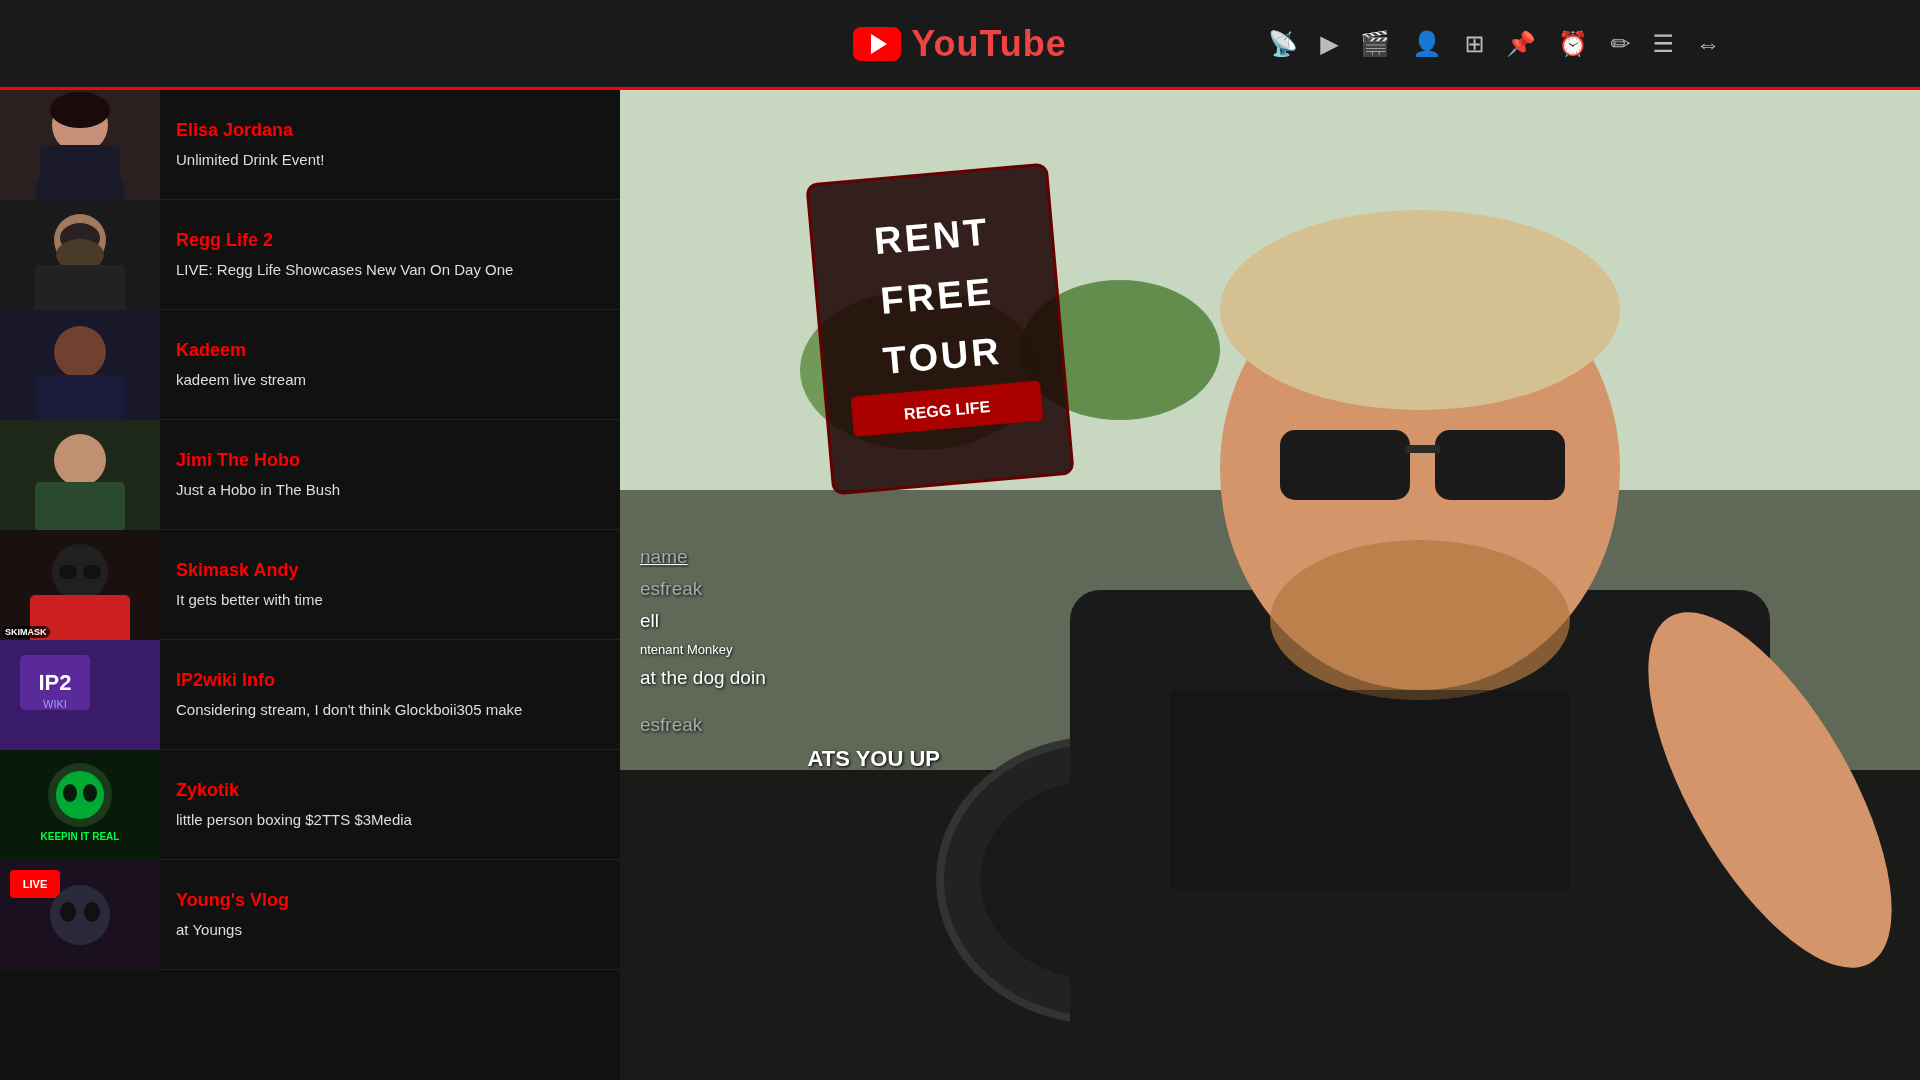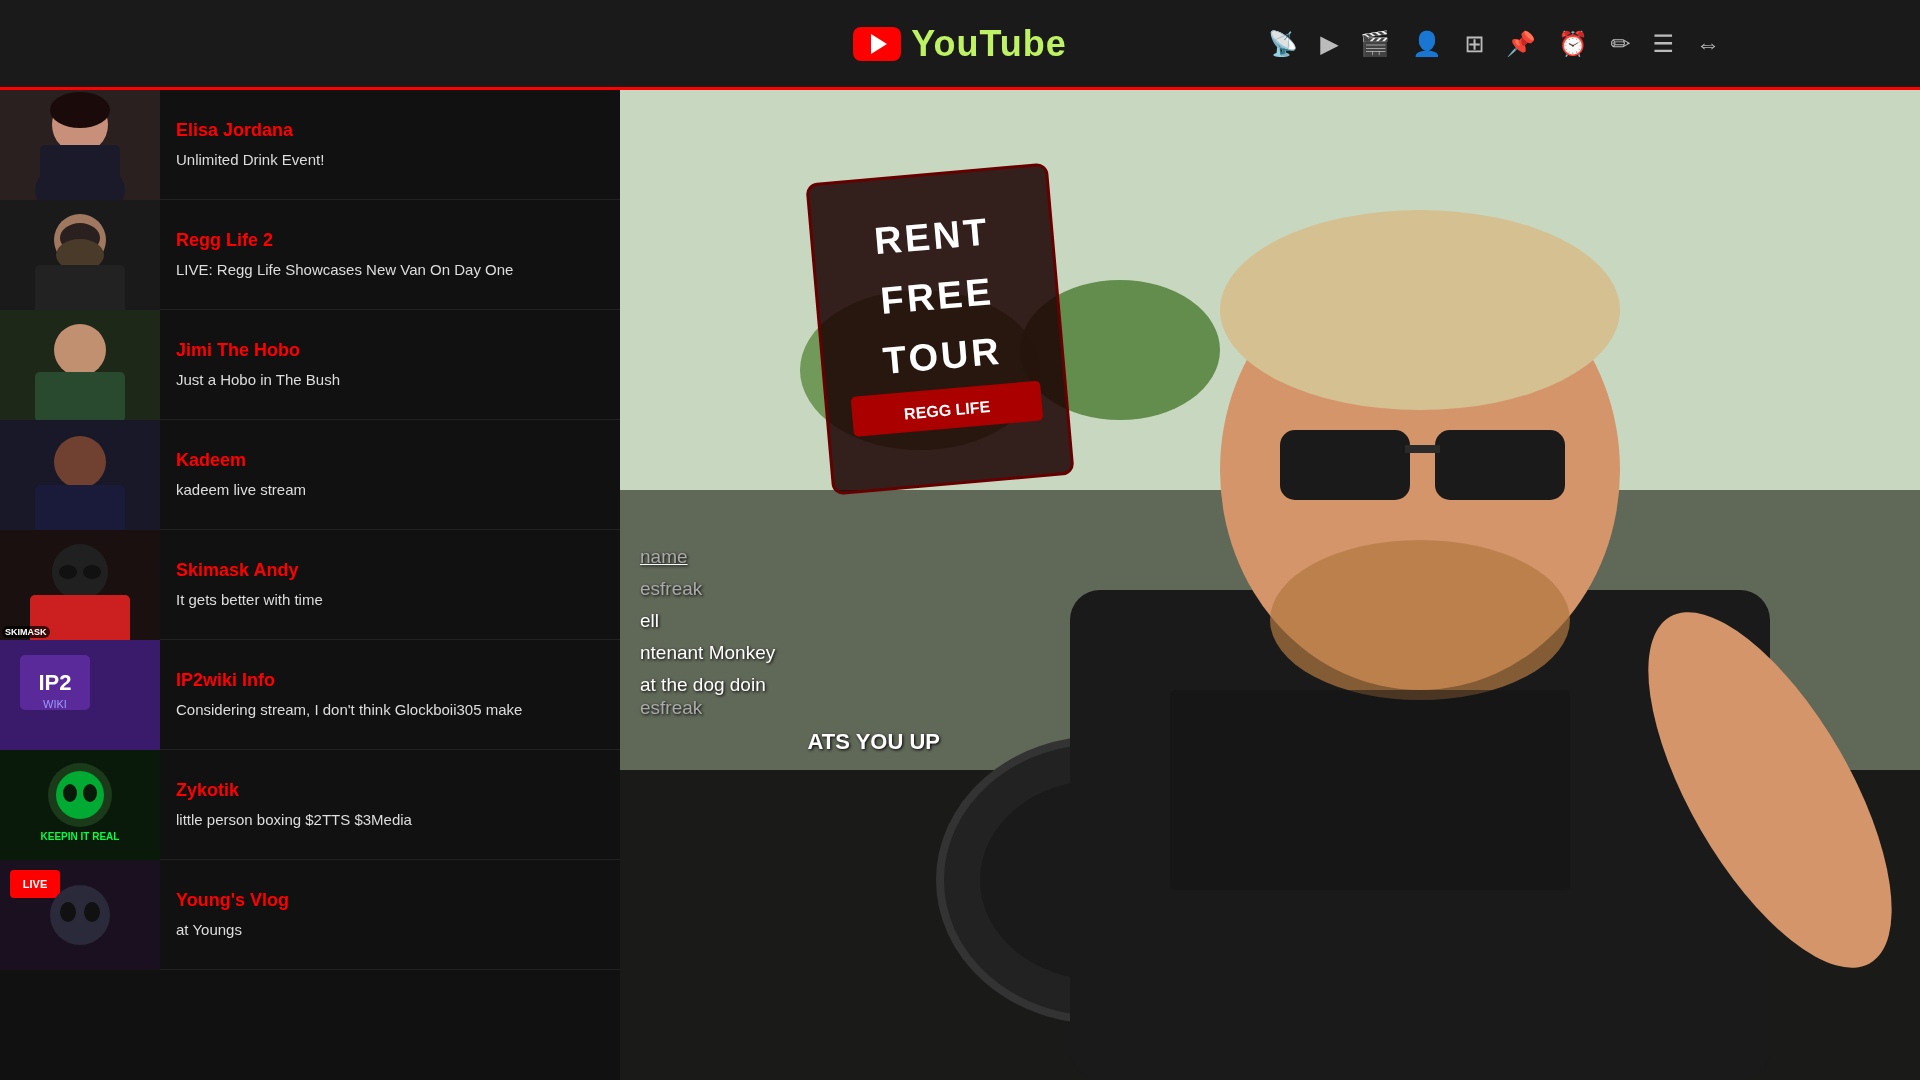--- a/index.html
+++ b/index.html
@@ -42,21 +42,21 @@
 
     .yt-icon::after {
       content: '';
       border-left: 16px solid white;
       border-top: 10px solid transparent;
       border-bottom: 10px solid transparent;
       margin-left: 3px;
     }
 
     .yt-text {
-      color: #bef264;
+      color: #ef4444;
       font-size: 36px;
       font-weight: bold;
       letter-spacing: 1px;
     }
 
     
     #main {
       display: flex;
       width: 100%;
       height: calc(1080px - 90px);
@@ -266,44 +266,44 @@
           <rect x="35" y="65" width="90" height="50" fill="#222" rx="5"></rect>
         </svg>
       </div>
       <div class="stream-info">
         <div class="stream-channel">Regg Life 2</div>
         <div class="stream-title">LIVE: Regg Life Showcases New Van On Day One</div>
       </div>
     </div>
 
     <div class="stream-item">
+      <div class="stream-thumb thumb-kadeem">
+        <svg width="160" height="110" viewBox="0 0 160 110">
+          <rect width="160" height="110" fill="#181828"></rect>
+          <circle cx="80" cy="42" r="26" fill="#704030"></circle>
+          <rect x="35" y="65" width="90" height="50" fill="#1a1a3a" rx="5"></rect>
+        </svg>
+      </div>
+      <div class="stream-info">
+        <div class="stream-channel">Kadeem</div>
+        <div class="stream-title">kadeem live stream</div>
+      </div>
+    </div>
+
+    <div class="stream-item">
       <div class="stream-thumb thumb-jimi">
         <svg width="160" height="110" viewBox="0 0 160 110">
           <rect width="160" height="110" fill="#1e2818"></rect>
           <circle cx="80" cy="40" r="26" fill="#c09070"></circle>
           <rect x="35" y="62" width="90" height="50" fill="#2a4a30" rx="5"></rect>
         </svg>
       </div>
       <div class="stream-info">
         <div class="stream-channel">Jimi The Hobo</div>
         <div class="stream-title">Just a Hobo in The Bush</div>
-      </div>
-    </div>
-
-    <div class="stream-item">
-      <div class="stream-thumb thumb-kadeem">
-        <svg width="160" height="110" viewBox="0 0 160 110">
-          <rect width="160" height="110" fill="#181828"></rect>
-          <circle cx="80" cy="42" r="26" fill="#704030"></circle>
-          <rect x="35" y="65" width="90" height="50" fill="#1a1a3a" rx="5"></rect>
-        </svg>
-      </div>
-      <div class="stream-info">
-        <div class="stream-channel">Kadeem</div>
-        <div class="stream-title">kadeem live stream</div>
       </div>
     </div>
 
     <div class="stream-item">
       <div class="stream-thumb thumb-skimask" style="position:relative;">
         <svg width="160" height="110" viewBox="0 0 160 110">
           <rect width="160" height="110" fill="#1a1010"></rect>
           <circle cx="80" cy="42" r="28" fill="#202020"></circle>
 
           <ellipse cx="68" cy="42" rx="9" ry="7" fill="#111"></ellipse>
@@ -423,24 +423,24 @@
       <div style="position:absolute;left:0;top:45%;width:340px;padding:10px 20px;">
         <div style="color:#fff;font-size:19px;margin-bottom:10px;text-shadow:1px 1px 3px #000;text-decoration:underline;">
           <span style="color:#aaa;">name</span>
         </div>
         <div style="color:#fff;font-size:19px;margin-bottom:10px;text-shadow:1px 1px 3px #000;">
           <span style="color:#aaa;">esfreak</span>
         </div>
         <div style="color:#fff;font-size:19px;margin-bottom:10px;text-shadow:1px 1px 3px #000;">
           ell
         </div>
-        <div style="color:#fff;font-size:19px;margin-bottom:10px;text-shadow:1px 1px 3px #000;">
+        <div style="color:#fff;font-size:13px;margin-bottom:10px;text-shadow:1px 1px 3px #000;">
           ntenant Monkey
         </div>
-        <div style="color:#fff;font-size:19px;margin-bottom:1px;text-shadow:1px 1px 3px #000;">
+        <div style="color:#fff;font-size:19px;margin-bottom:25px;text-shadow:1px 1px 3px #000;">
           at the dog doin
         </div>
         <div style="color:#fff;font-size:19px;margin-bottom:10px;text-shadow:1px 1px 3px #000;">
           <span style="color:#aaa;">esfreak</span>
         </div>
         <div style="color:#fff;font-size:22px;font-weight:bold;text-shadow:1px 1px 3px #000;text-align:right;">
           ATS YOU UP
         </div>
       </div>
 

